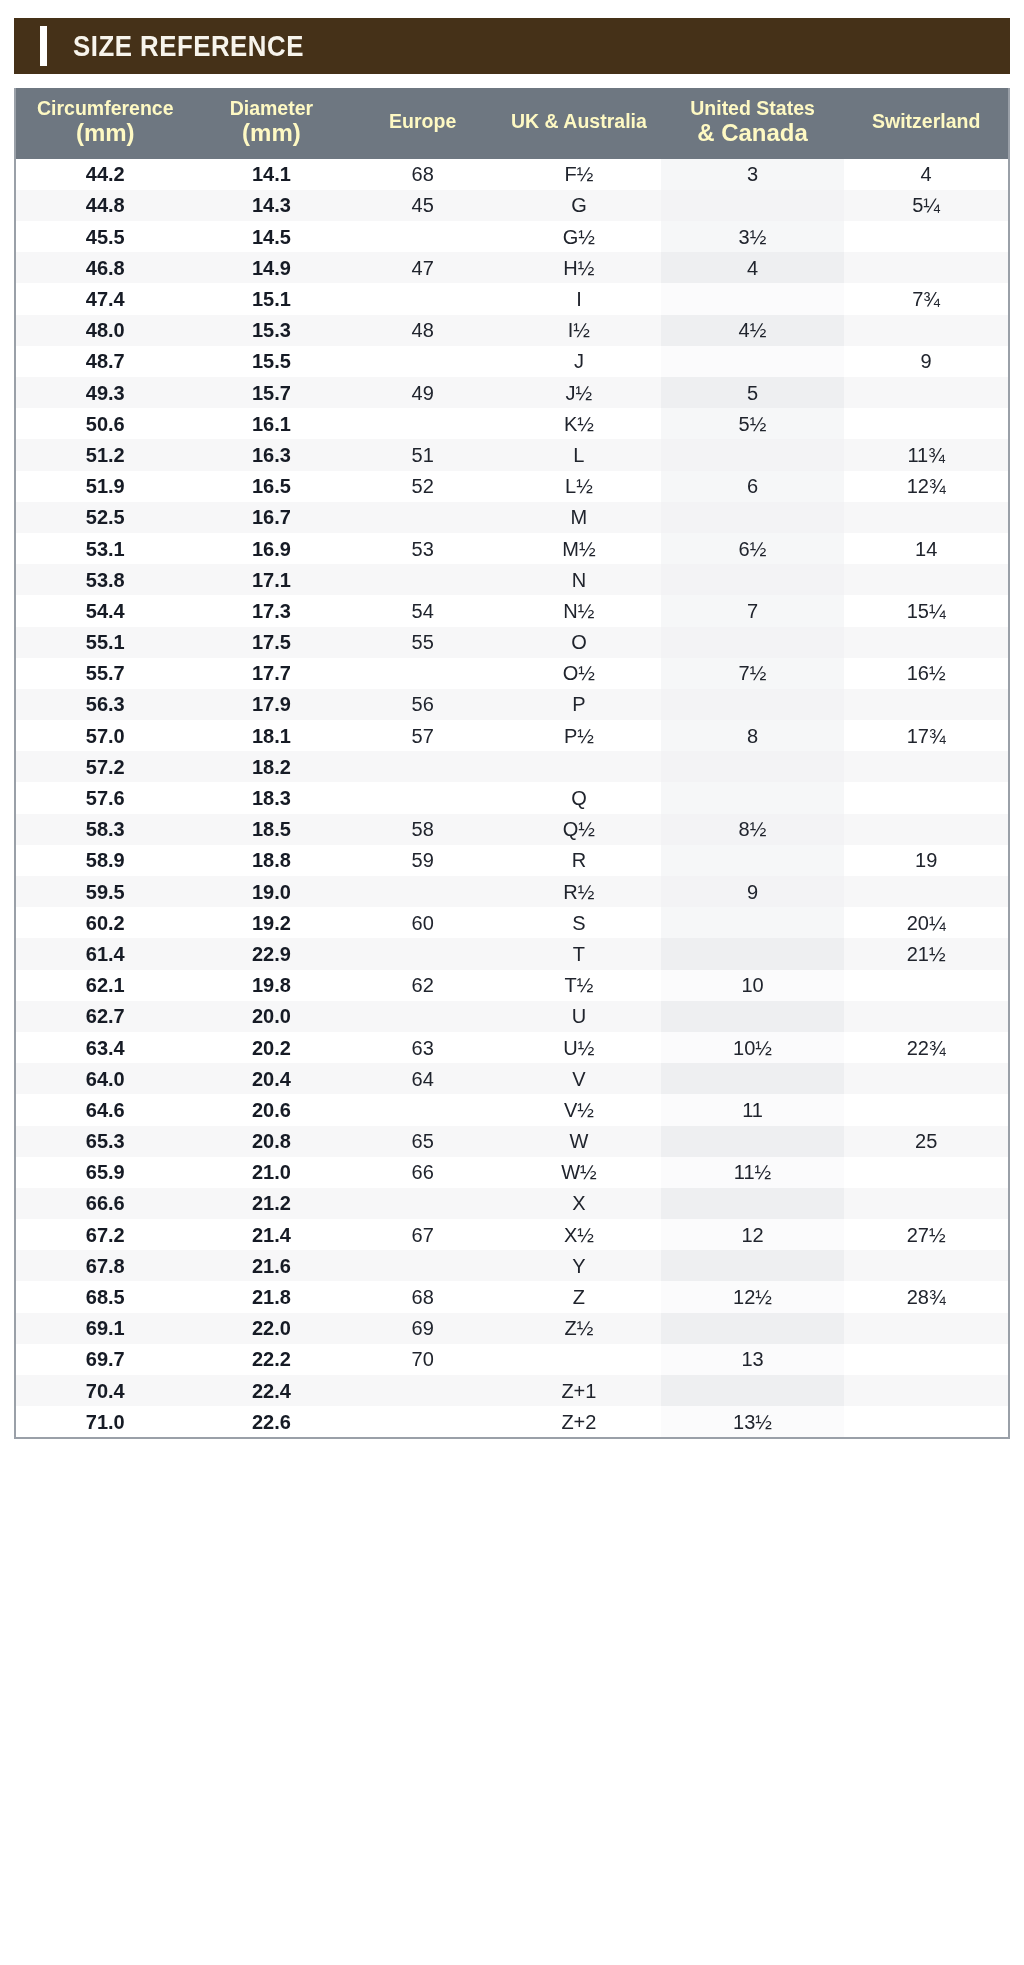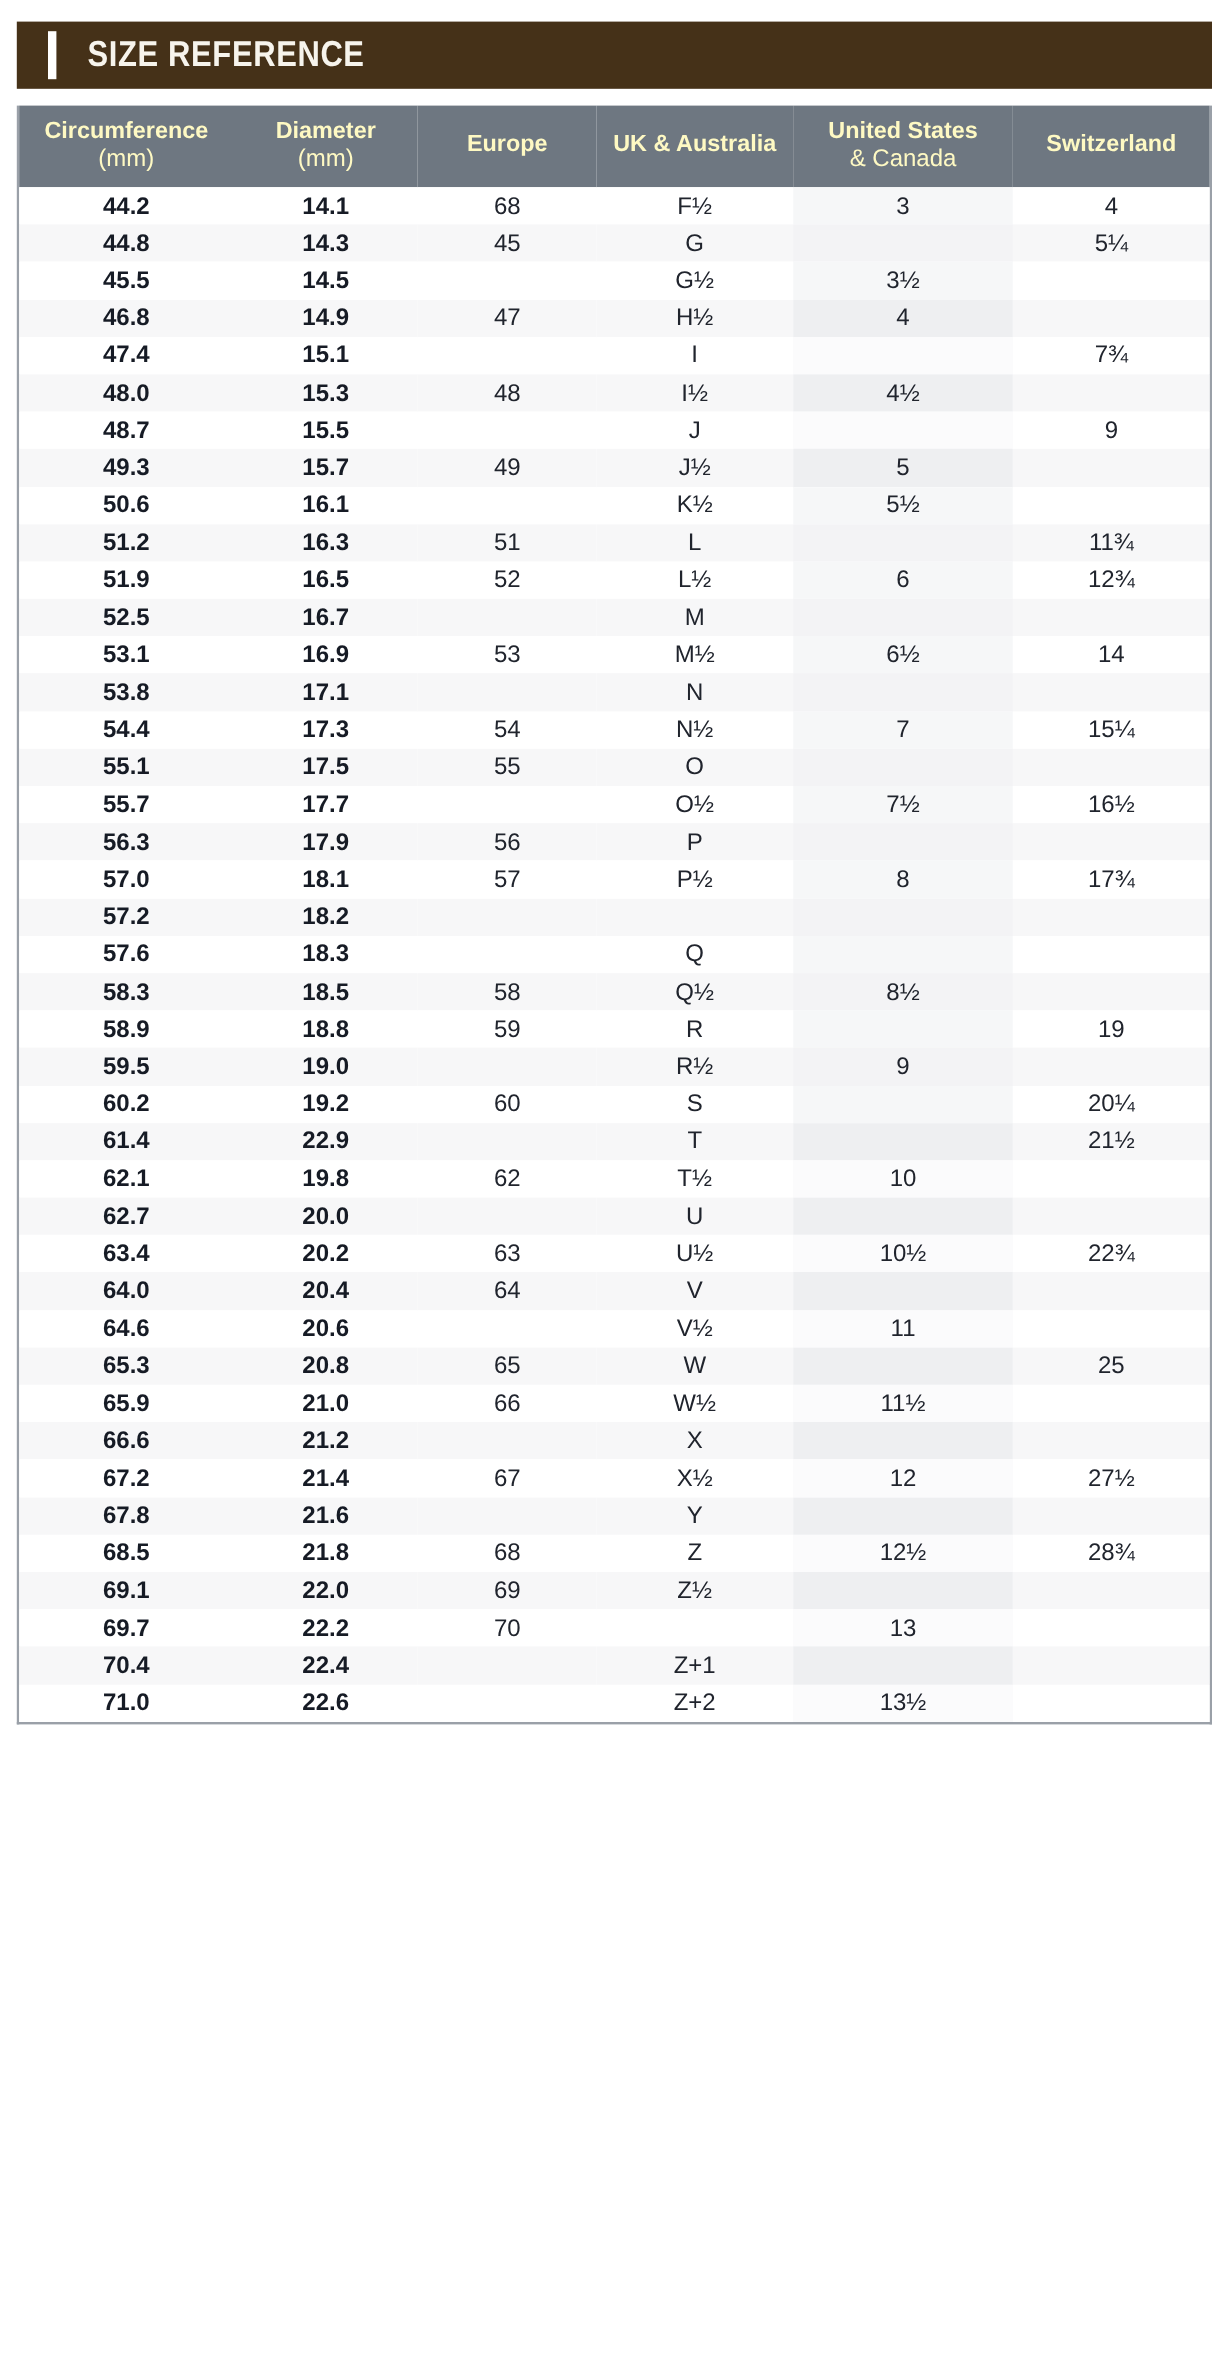--- a/index.html
+++ b/index.html
@@ -68,22 +68,22 @@
     vertical-align: middle;
     line-height: 1.12;
     text-align: center;
     border: none;
   }
   table.sizes thead th.left-col {
     text-align: center;
   }
   .sub {
     display: block;
-    font-weight: normal;
-    font-size: 20px;
+    font-weight: bold;
+    font-size: 24px;
   }
 
   table.sizes tbody td {
     text-align: center;
     font-size: 20px;
     color: #20242d;
     height: 31.2px;
     padding: 0 2px;
     line-height: 1;
     border: none;

